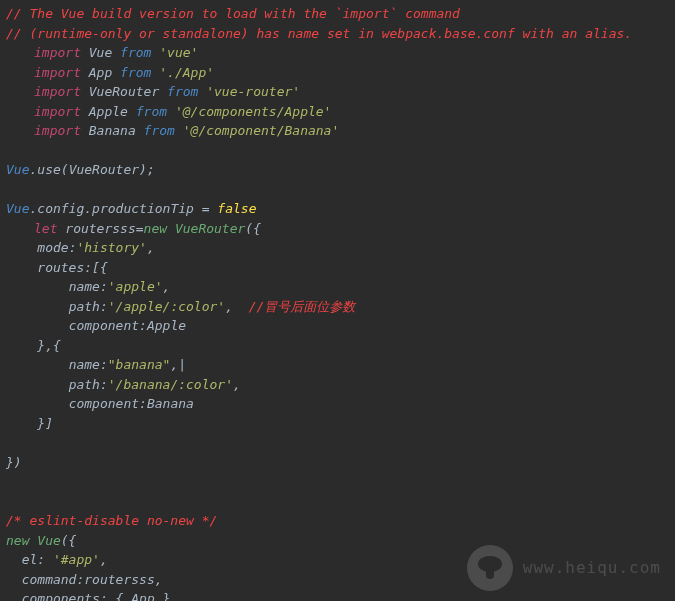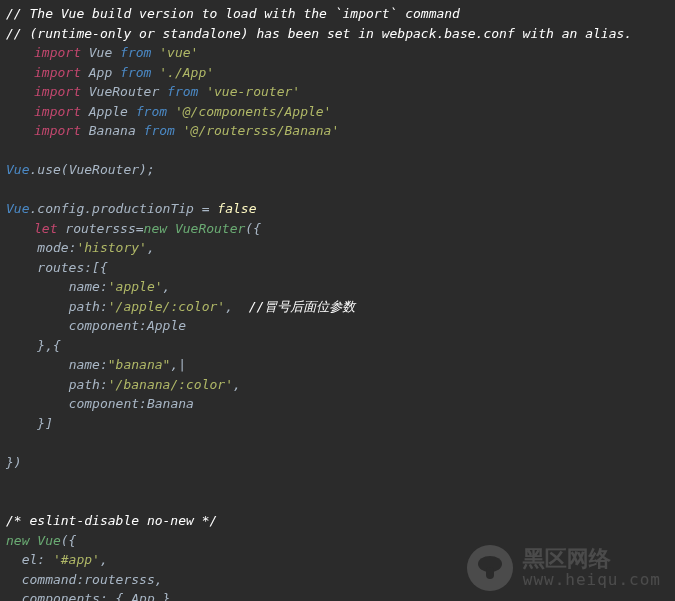--- a/index.html
+++ b/index.html
@@ -14,27 +14,27 @@
     width: 675px;
     height: 601px;
     overflow: hidden;
     position: relative;
   }
   pre {
     margin: 0;
     padding: 4px 6px;
     white-space: pre;
   }
-  .cmt { color: #ffffff; }
+  .cmt { color: #ef4444; }
   .kw  { color: #c2476e; margin-left: 28px; }
   .fn  { color: #a9b7c6; }
   .mod { color: #4b89c5; }
   .str { color: #b0b867; margin-top: 16px; }
   .op  { color: #a9b7c6; }
-  .bool{ color: #fef9c3; }
+  .bool{ color: #fde047; }
   .new { color: #6aab73; }
   .vue { color: #6aab73; }
   .use { color: #a9b7c6; }
   .obj { color: #4b89c5; }
   .prop{ color: #a9b7c6; }
   .watermark {
     position: absolute;
     right: 14px;
     bottom: 10px;
     opacity: 0.15;
@@ -56,26 +56,26 @@
   .mushroom svg { display: block; }
   .wm-text { color: #fff; display: flex; flex-direction: column; line-height: 1.15; }
   .wm-cn { font-size: 22px; font-weight: bold; font-style: normal; }
   .wm-en { font-size: 16px; letter-spacing: 1px; font-style: normal; }
   .cursor { color: #a9b7c6; }
 </style>
 </head>
 <body>
 
 <pre><span class="cmt">// The Vue build version to load with the `import` command</span>
-<span class="cmt">// (runtime-only or standalone) has been set in webpack.base.conf with an alias.</span>
+<span class="cmt">// (runtime-only or standalone) has name set in webpack.base.conf with an alias.</span>
 <span class="kw">import</span> <span class="fn">Vue</span> <span class="mod">from</span> <span class="str">'vue'</span>
 <span class="kw">import</span> <span class="fn">App</span> <span class="mod">from</span> <span class="str">'./App'</span>
 <span class="kw">import</span> <span class="fn">VueRouter</span> <span class="mod">from</span> <span class="str">'vue-router'</span>
 <span class="kw">import</span> <span class="fn">Apple</span> <span class="mod">from</span> <span class="str">'@/components/Apple'</span>
-<span class="kw">import</span> <span class="fn">Banana</span> <span class="mod">from</span> <span class="str">'@/routersss/Banana'</span>
+<span class="kw">import</span> <span class="fn">Banana</span> <span class="mod">from</span> <span class="str">'@/component/Banana'</span>
 
 <span class="obj">Vue</span><span class="op">.</span><span class="use">use</span><span class="op">(</span><span class="prop">VueRouter</span><span class="op">);</span>
 
 <span class="obj">Vue</span><span class="op">.</span><span class="prop">config</span><span class="op">.</span><span class="prop">productionTip</span> <span class="op">=</span> <span class="bool">false</span>
 <span class="kw">let</span> <span class="prop">routersss</span><span class="op">=</span><span class="new">new</span> <span class="vue">VueRouter</span><span class="op">({</span>
     <span class="prop">mode</span><span class="op">:</span><span class="str">'history'</span><span class="op">,</span>
     <span class="prop">routes</span><span class="op">:[{</span>
         <span class="prop">name</span><span class="op">:</span><span class="str">'apple'</span><span class="op">,</span>
         <span class="prop">path</span><span class="op">:</span><span class="str">'/apple/:color'</span><span class="op">,</span>  <span class="cmt">//冒号后面位参数</span>
         <span class="prop">component</span><span class="op">:</span><span class="prop">Apple</span>
@@ -97,16 +97,15 @@
 </pre>
 
 <div class="watermark">
   <div class="mushroom">
     <svg width="30" height="30" viewBox="0 0 30 30">
       <ellipse cx="15" cy="11" rx="12" ry="8" fill="#2b2b2b"></ellipse>
       <rect x="11" y="14" width="8" height="12" rx="4" fill="#2b2b2b"></rect>
     </svg>
   </div>
   <div class="wm-text">
-    <span class="wm-cn">黑区网络</span>
     <span class="wm-en">www.heiqu.com</span>
   </div>
 </div>
 
 </body></html>

